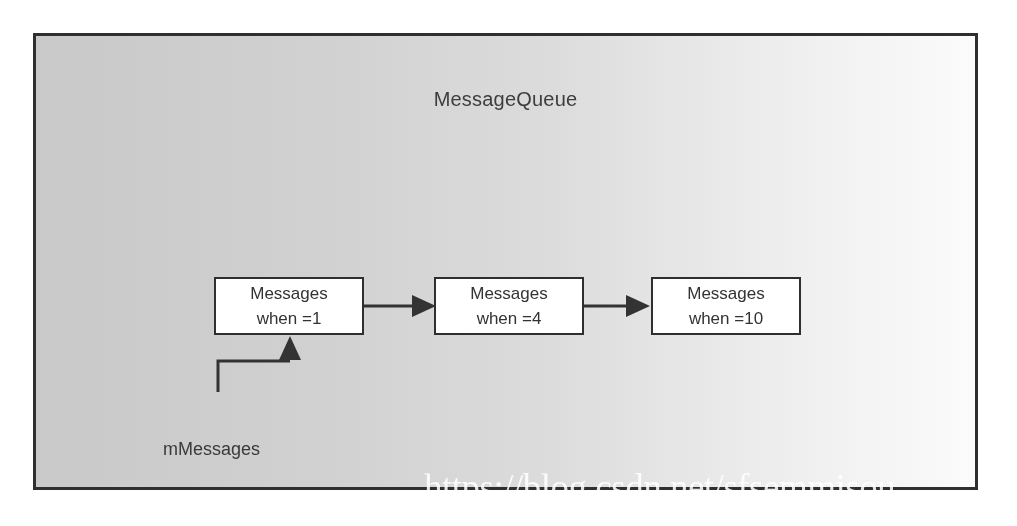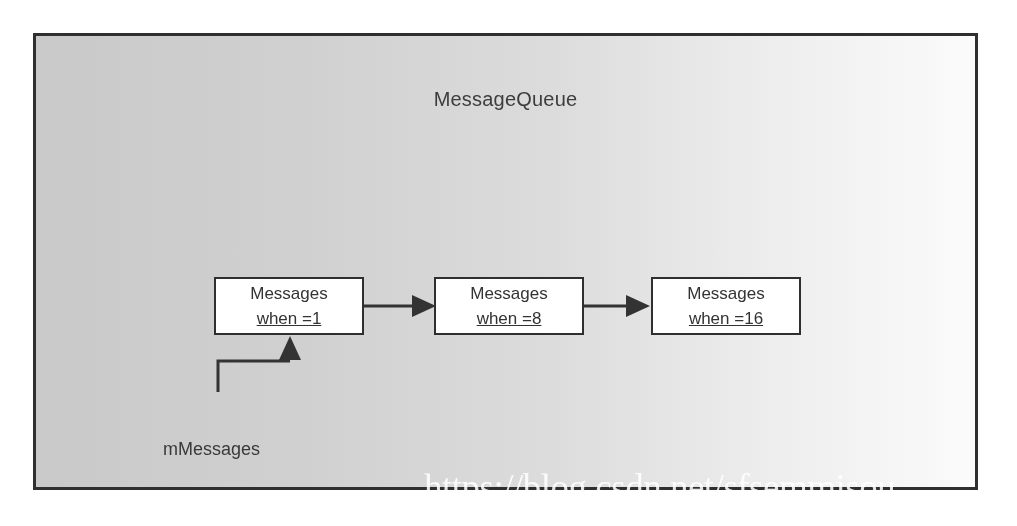--- a/index.html
+++ b/index.html
@@ -56,21 +56,21 @@
     border: 2.5px solid #2f2f2f;
     display: flex;
     flex-direction: column;
     align-items: center;
     justify-content: center;
     line-height: 1.28;
     font-size: 17px;
     color: #333333;
     white-space: nowrap;
   }
-  .msg-node .line2 { margin-top: 3px; text-decoration: underline; }
+  .msg-node .line2 { margin-top: 3px; }
 
   #node-1 { left: 214px; top: 277px; width: 150px; height: 58px; }
   #node-2 { left: 434px; top: 277px; width: 150px; height: 58px; }
   #node-3 { left: 651px; top: 277px; width: 150px; height: 58px; }
 
   
   #connectors {
     position: absolute;
     left: 0;
     top: 0;
@@ -120,26 +120,26 @@
     <div id="queue-title">MessageQueue</div>
   </div>
 
   <div class="msg-node" id="node-1">
     <span class="line1">Messages</span>
     <span class="line2">when =1</span>
   </div>
 
   <div class="msg-node" id="node-2">
     <span class="line1">Messages</span>
-    <span class="line2">when =8</span>
+    <span class="line2">when =4</span>
   </div>
 
   <div class="msg-node" id="node-3">
     <span class="line1">Messages</span>
-    <span class="line2">when =16</span>
+    <span class="line2">when =10</span>
   </div>
 
   <svg id="connectors" viewBox="0 0 1017 526" xmlns="http://www.w3.org/2000/svg">
 
     <g>
       <line x1="364" y1="306" x2="412" y2="306" stroke="#333333" stroke-width="3"></line>
       <polygon points="412,295 436,306 412,317" fill="#333333"></polygon>
     </g>
 
     <g>

